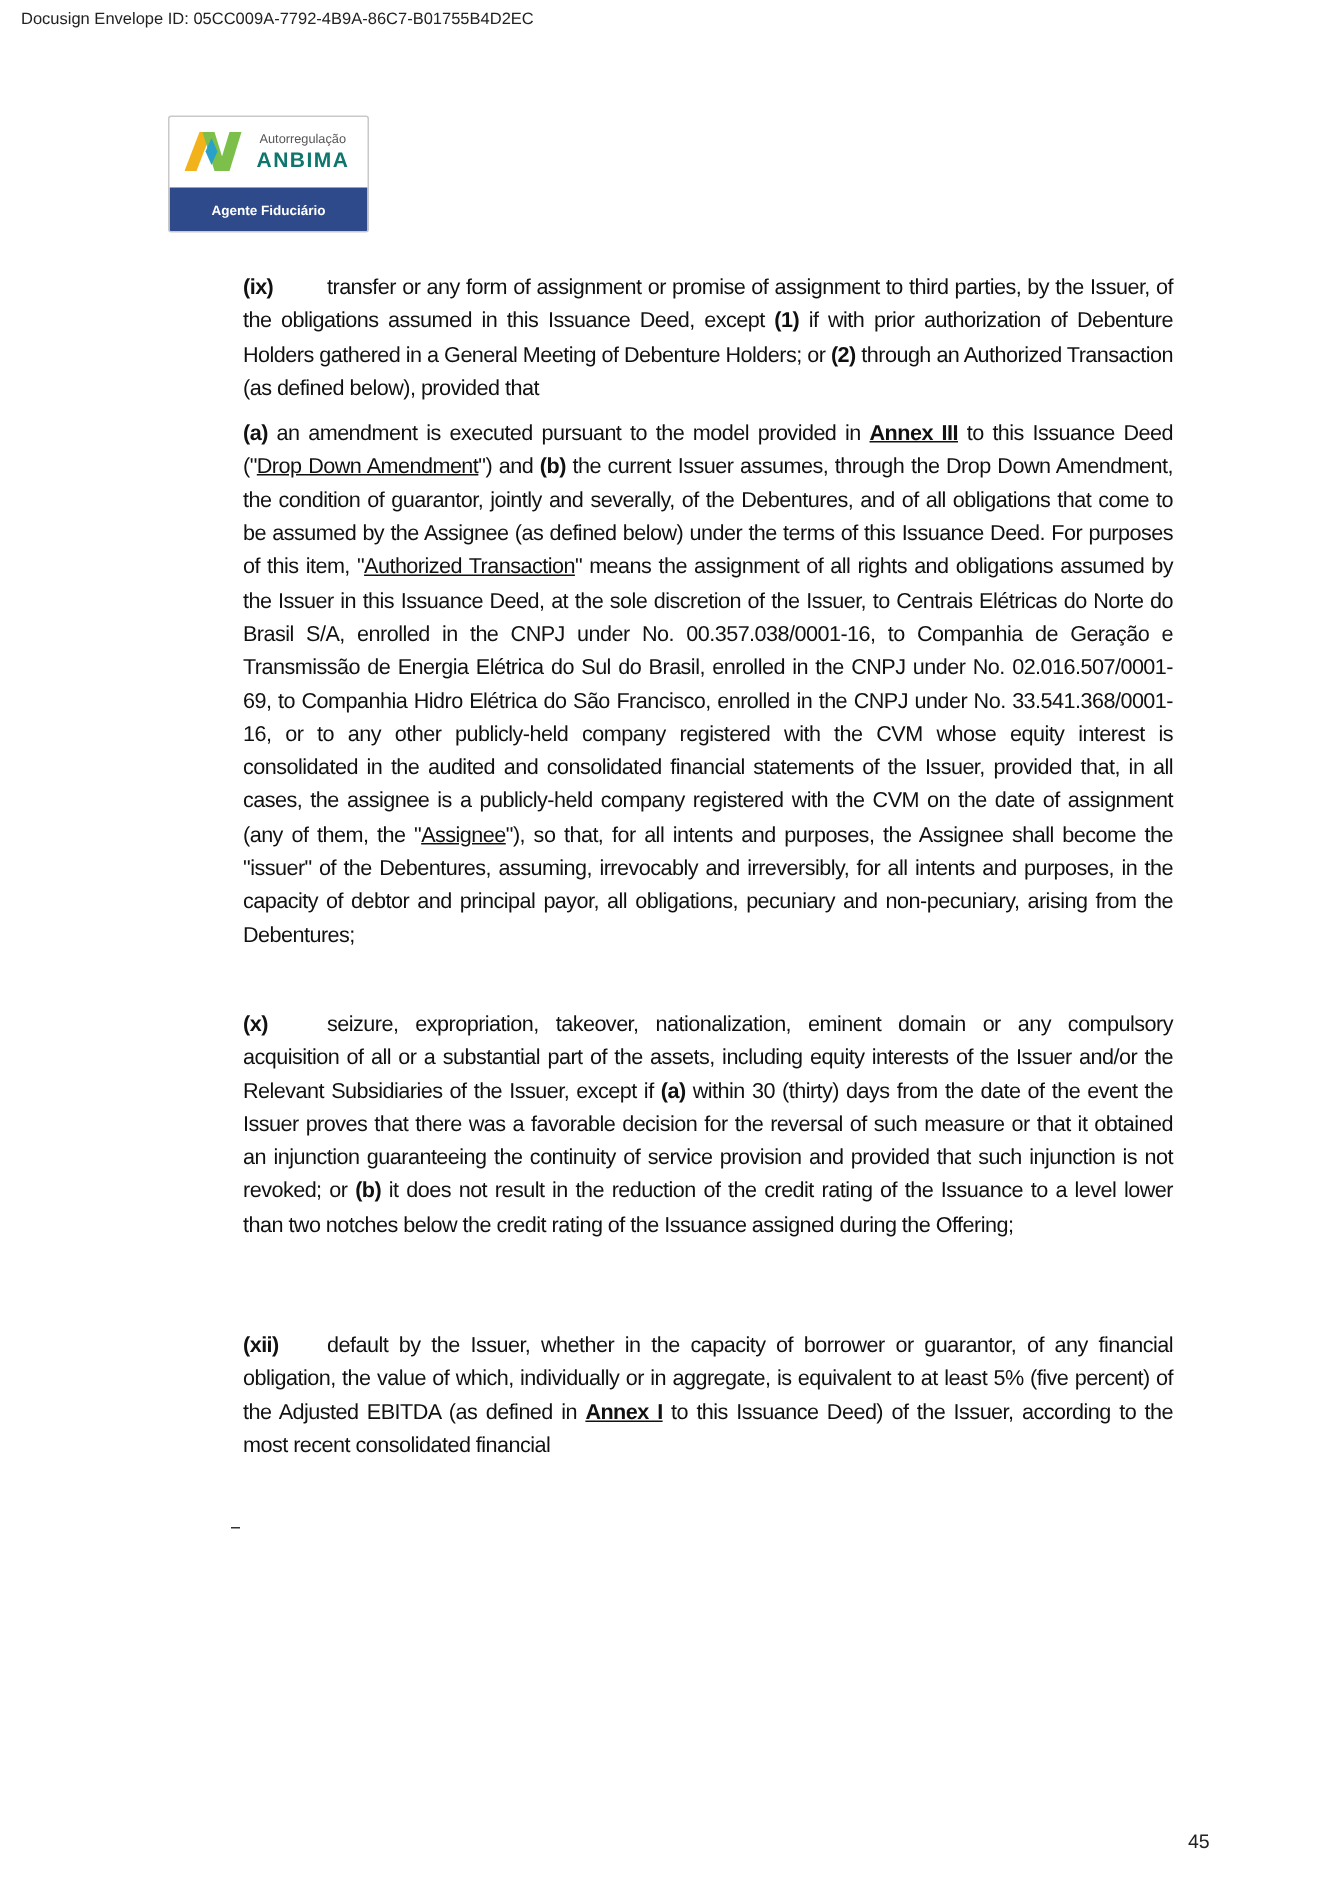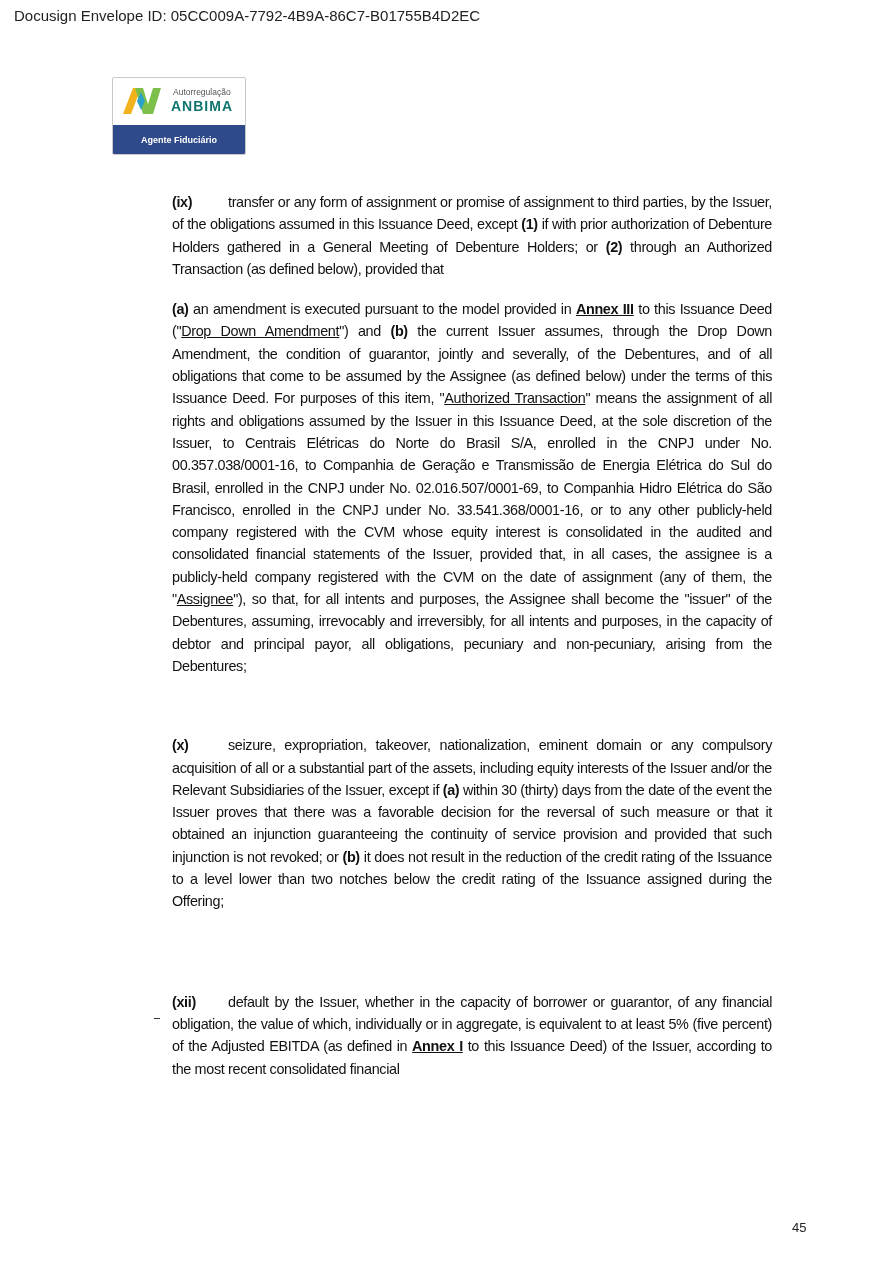--- a/index.html
+++ b/index.html
@@ -1,25 +1,25 @@
 <!DOCTYPE html>
 <html><head>
 <meta charset="utf-8">
 <style>
   html, body { margin: 0; padding: 0; background: #ffffff; }
   body { width: 891px; height: 1269px; position: relative; overflow: hidden; color: #111; }
-  .envelope { position: absolute; left: 14px; top: 7px; font-family: "Liberation Sans", sans-serif; font-size: 15px; color: #222; }
+  .envelope { position: absolute; left: 14px; top: 7px; font-family: "Liberation Sans", sans-serif; font-size: 11px; color: #222; }
   .logo { position: absolute; left: 112px; top: 77px; width: 134px; height: 78px; border: 1px solid #c9c9c9; box-sizing: border-box; background: #fff; border-radius: 2px; overflow: hidden; }
   .logo-top { height: 47px; position: relative; }
   .logo-mark { position: absolute; left: 10px; top: 10px; width: 40px; height: 26px; }
   .logo-sub { position: absolute; left: 60px; top: 9px; font-family: Liberation Sans, sans-serif; font-size: 8.5px; color: #555; }
   .logo-name { position: absolute; left: 58px; top: 20px; font-family: "Liberation Sans", sans-serif; font-weight: bold; font-size: 14px; letter-spacing: 1px; color: #0f766e; }
   .logo-bottom { height: 31px; background: #2e4a8a; color: #fff; font-family: Liberation Sans, sans-serif; font-weight: bold; font-size: 9px; text-align: center; line-height: 31px; }
   .content { position: absolute; left: 154px; top: 173px; width: 636px; font-family: "Liberation Sans", sans-serif; font-size: 14.4px; line-height: 22.3px; text-align: justify; letter-spacing: -0.35px; }
-  .content p { margin: 18px; }
+  .content p { margin: 8px; }
   .gap { height: 21px; }
   .num { font-weight: bold; display: inline-block; width: 56px; }
   b { font-weight: bold; }
   u { }
   .tick { position: absolute; left: 154px; top: 1018px; width: 6px; border-top: 1px solid #333; }
   .pageno { position: absolute; left: 792px; top: 1220px; font-family: "Liberation Sans", sans-serif; font-size: 13px; color: #222; }
 </style>
 </head>
 <body>
 

